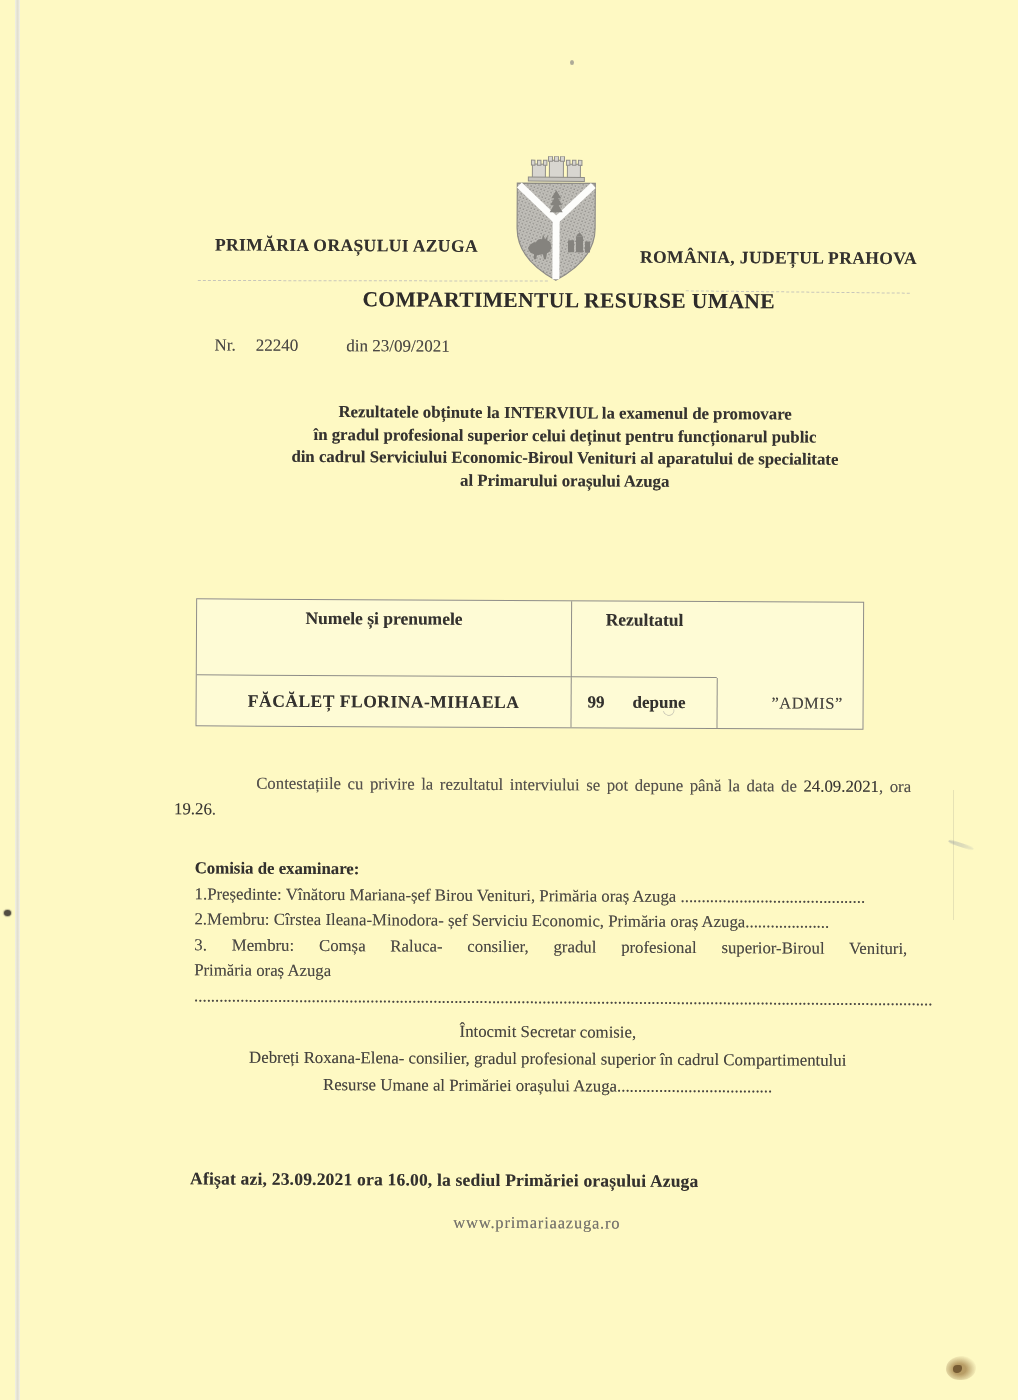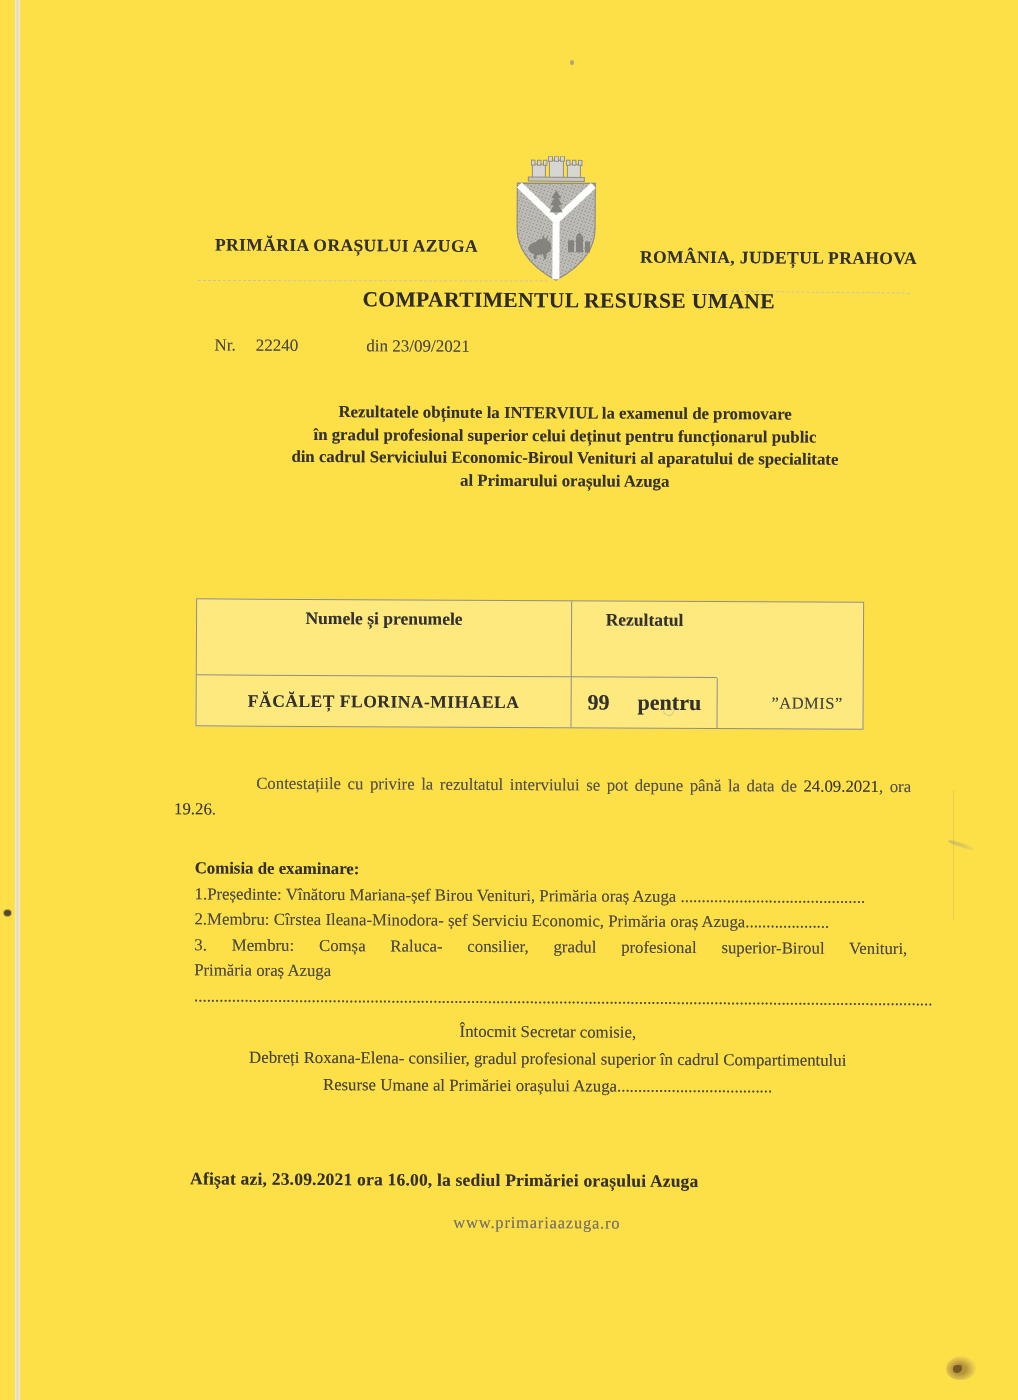--- a/index.html
+++ b/index.html
@@ -4,21 +4,21 @@
 <style>
   html,body{margin:0;padding:0;}
   body{
     width:1018px;height:1400px;
     background:#fdfdfb;
     font-family:"Liberation Serif","DejaVu Serif",serif;
     color:#3c3a37;
     overflow:hidden;
     position:relative;
   }
-  .sheet{position:absolute;inset:0;background:#fde047;}
+  .sheet{position:absolute;inset:0;background:#fef9c3;}
   .content{position:absolute;inset:0;transform:rotate(0.3deg);transform-origin:50% 45%;}
 
   
   .edge-line{position:absolute;left:15px;top:0;width:5px;height:1400px;
     background:linear-gradient(to right,#f0efe9,#dbd9d1 55%,#f3f2ec);opacity:.85;}
   .speck-top{position:absolute;left:570px;top:60px;width:4px;height:5px;background:#8c8a86;border-radius:50%;opacity:.7;}
   .speck-left{position:absolute;left:4px;top:910px;width:7px;height:6px;background:#35302c;border-radius:50%;opacity:.85;box-shadow:0 0 1px 1px rgba(60,55,50,.4);}
   .smudge{position:absolute;left:946px;top:1356px;width:30px;height:24px;
     background:radial-gradient(ellipse at 45% 55%, rgba(146,108,52,.65) 0 28%, rgba(170,140,90,.35) 55%, rgba(190,170,130,0) 75%);
     border-radius:60% 45% 55% 50%;filter:blur(.6px);}
@@ -34,33 +34,33 @@
   .hdr-left{position:absolute;left:213px;top:236px;font-weight:bold;font-size:17.5px;letter-spacing:.4px;color:#33312e;}
   .hdr-right{position:absolute;left:638px;top:246px;font-weight:bold;font-size:17.5px;letter-spacing:.4px;color:#33312e;}
 
   .emblem{position:absolute;left:508px;top:156px;width:92px;height:126px;}
 
   .doc-title{position:absolute;left:287px;top:288px;width:560px;text-align:center;
     font-weight:bold;font-size:21.5px;letter-spacing:.4px;color:#2e2c2a;}
 
   .reg-line{position:absolute;left:213px;top:337px;font-size:17px;color:#4b4945;}
   .reg-line .v{margin-left:20px;}
-  .reg-line .d{margin-left:68px;text-align:center;}
+  .reg-line .d{margin-left:48px;text-align:center;}
 
   .subject{position:absolute;left:230px;top:402px;width:668px;text-align:center;
     font-weight:bold;font-size:16.8px;line-height:22.5px;color:#353330;}
 
   
   .res-table{position:absolute;left:196px;top:600px;width:666px;border:1px solid #8f8d88;background:rgba(255,255,255,.3);}
   .t-row{display:grid;grid-template-columns:374px 146px 146px;}
   .t-cell{border-left:1px solid #8f8d88;display:flex;align-items:center;justify-content:center;text-align:center;}
   .t-cell:first-child{border-left:none;}
   .t-head .t-cell{height:67px;font-weight:bold;font-size:17.5px;color:#34322f;border-bottom:1px solid #8f8d88;align-items:flex-start;padding-top:8px;}
   .t-head .t-cell.c2{white-space:pre-line;line-height:24px;}
-  .t-body .t-cell{height:50px;font-size:22px;}
+  .t-body .t-cell{height:50px;font-size:17px;}
   .t-body .name{font-weight:bold;font-size:17.5px;letter-spacing:.5px;color:#33312e;}
   .t-body .score{justify-content:flex-start;padding-left:16px;font-weight:bold;color:#33312e;}
   .t-body .score .unit{margin-left:28px;}
   .t-body .result{font-size:16.5px;color:#45433f;letter-spacing:.5px;padding-left:34px;}
   .squiggle{position:absolute;left:466px;top:103px;width:10px;height:9px;border:1.5px solid #a9a7a2;border-top-color:transparent;border-left-color:transparent;border-radius:50%;opacity:.55;transform:rotate(30deg);}
 
   .contest{position:absolute;left:175px;top:772px;width:737px;font-size:16.8px;line-height:26px;
     color:#55524d;text-align:justify;text-indent:82px;}
   .contest .b{font-weight:normal;color:#3a3834;}
 
@@ -149,21 +149,21 @@
 
     <div class="res-table txt">
       <div class="t-row t-head">
         <div class="t-cell c1">Numele și prenumele</div>
         <div class="t-cell c3">Rezultatul</div>
       </div>
       <div class="t-row t-body">
         <div class="t-cell name">FĂCĂLEȚ FLORINA-MIHAELA</div>
         <div class="t-cell score">
           <span>99</span>
-          <span class="unit">pentru</span>
+          <span class="unit">depune</span>
         </div>
         <div class="t-cell result">”ADMIS”</div>
       </div>
       <div class="squiggle"></div>
     </div>
 
     <div class="contest txt">
       <span>Contestațiile cu privire la rezultatul interviului se pot depune până la data de </span><span class="b">24.09.2021</span><span>, ora </span><span class="b">19.26</span><span>.</span>
     </div>
 

